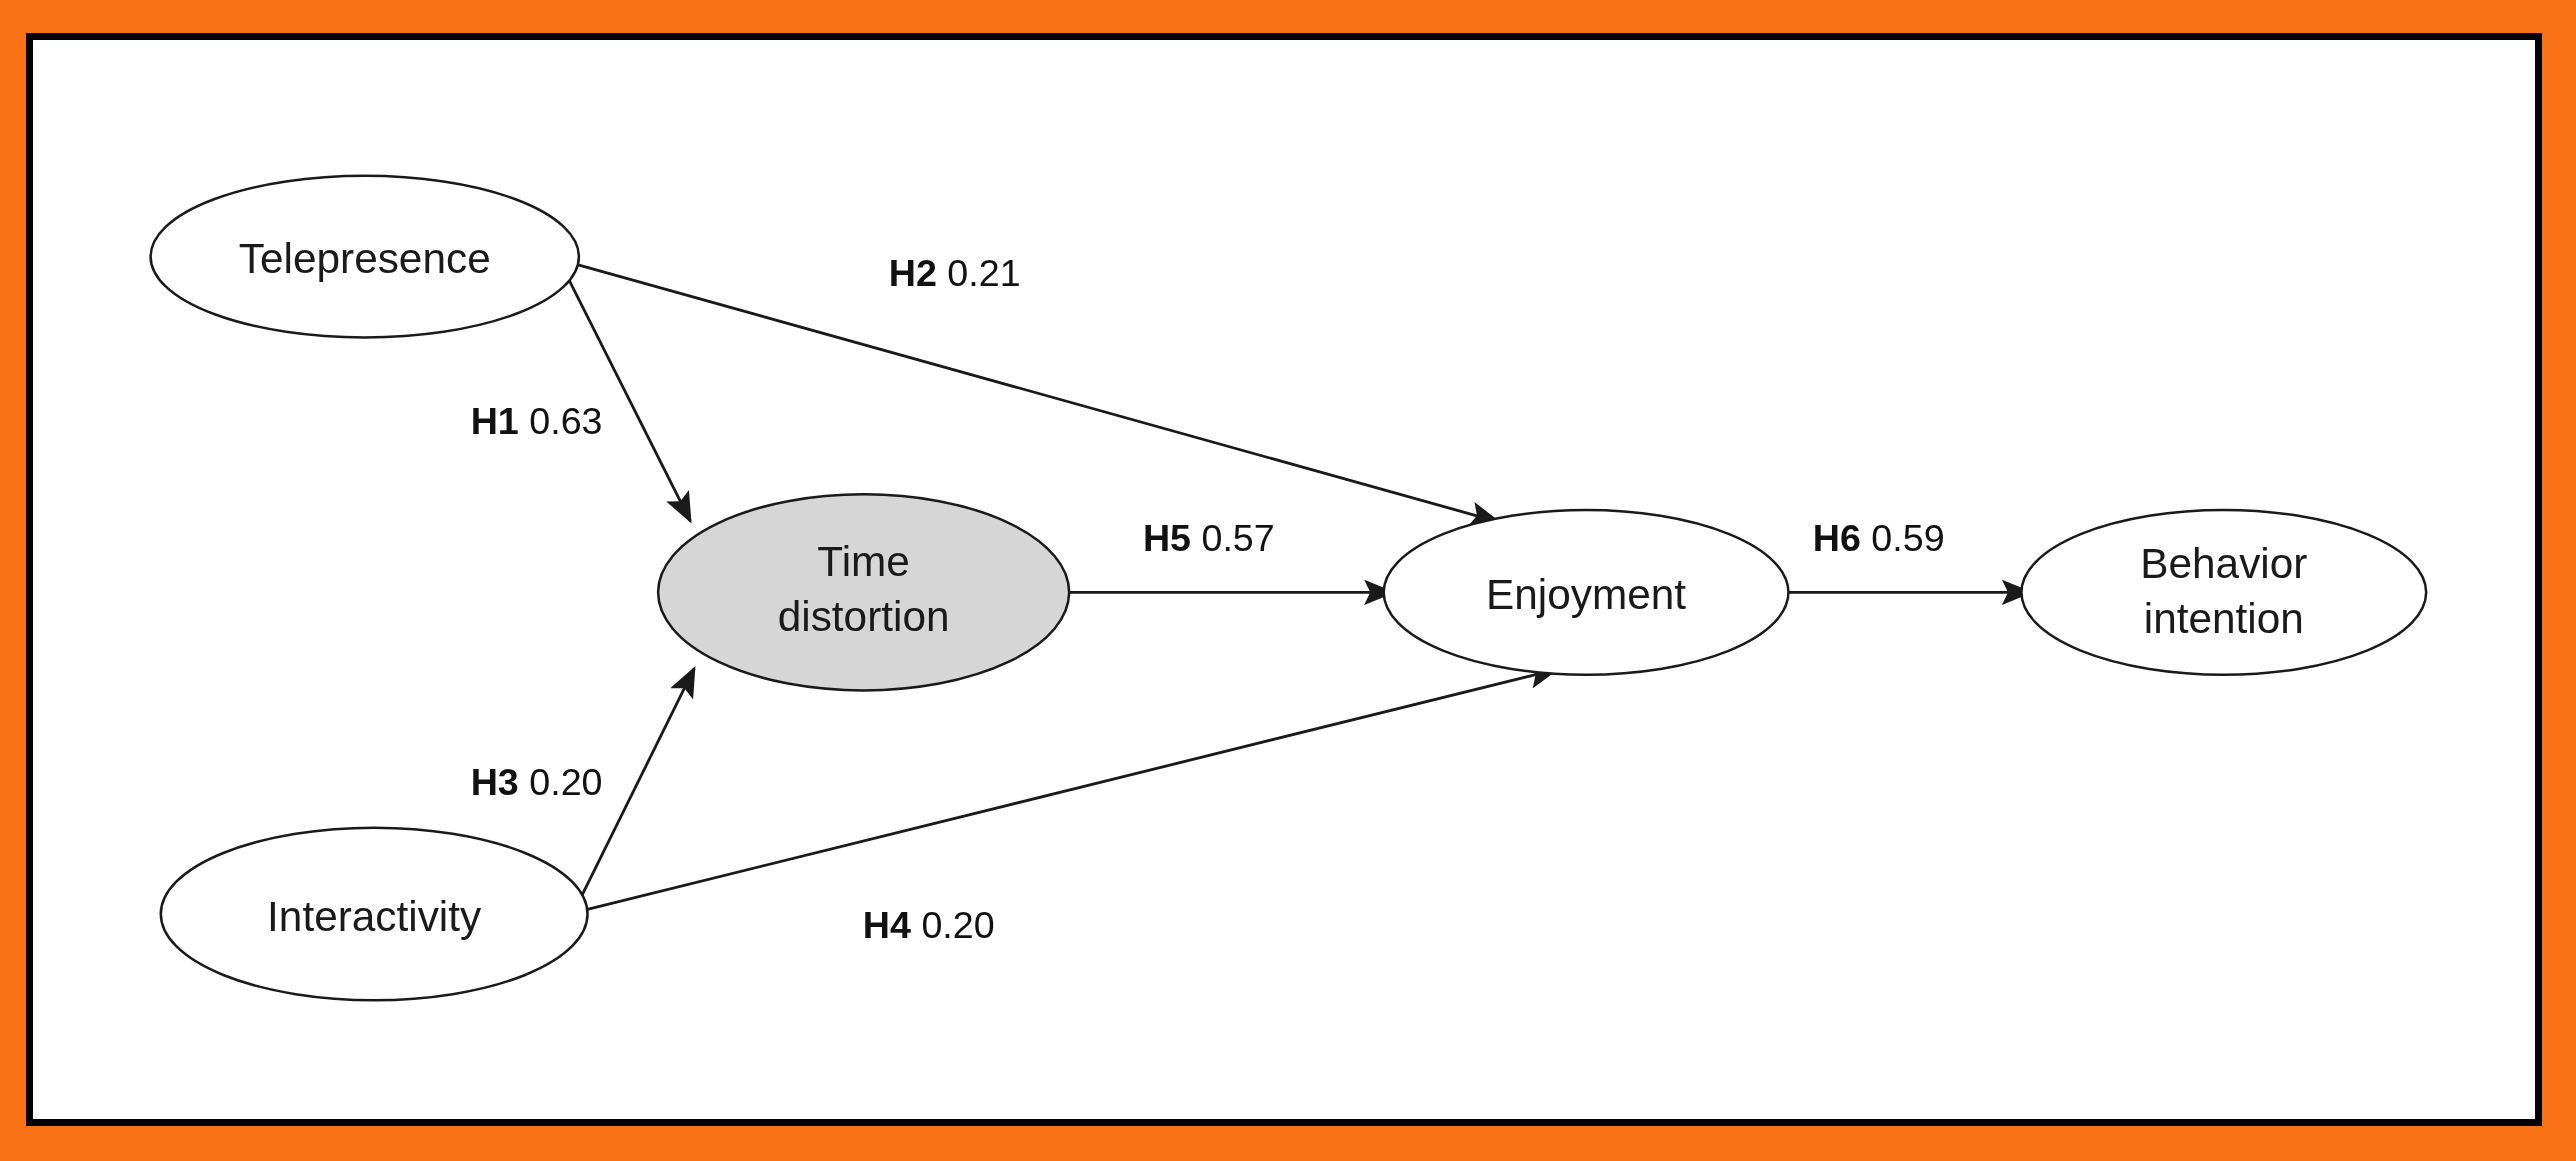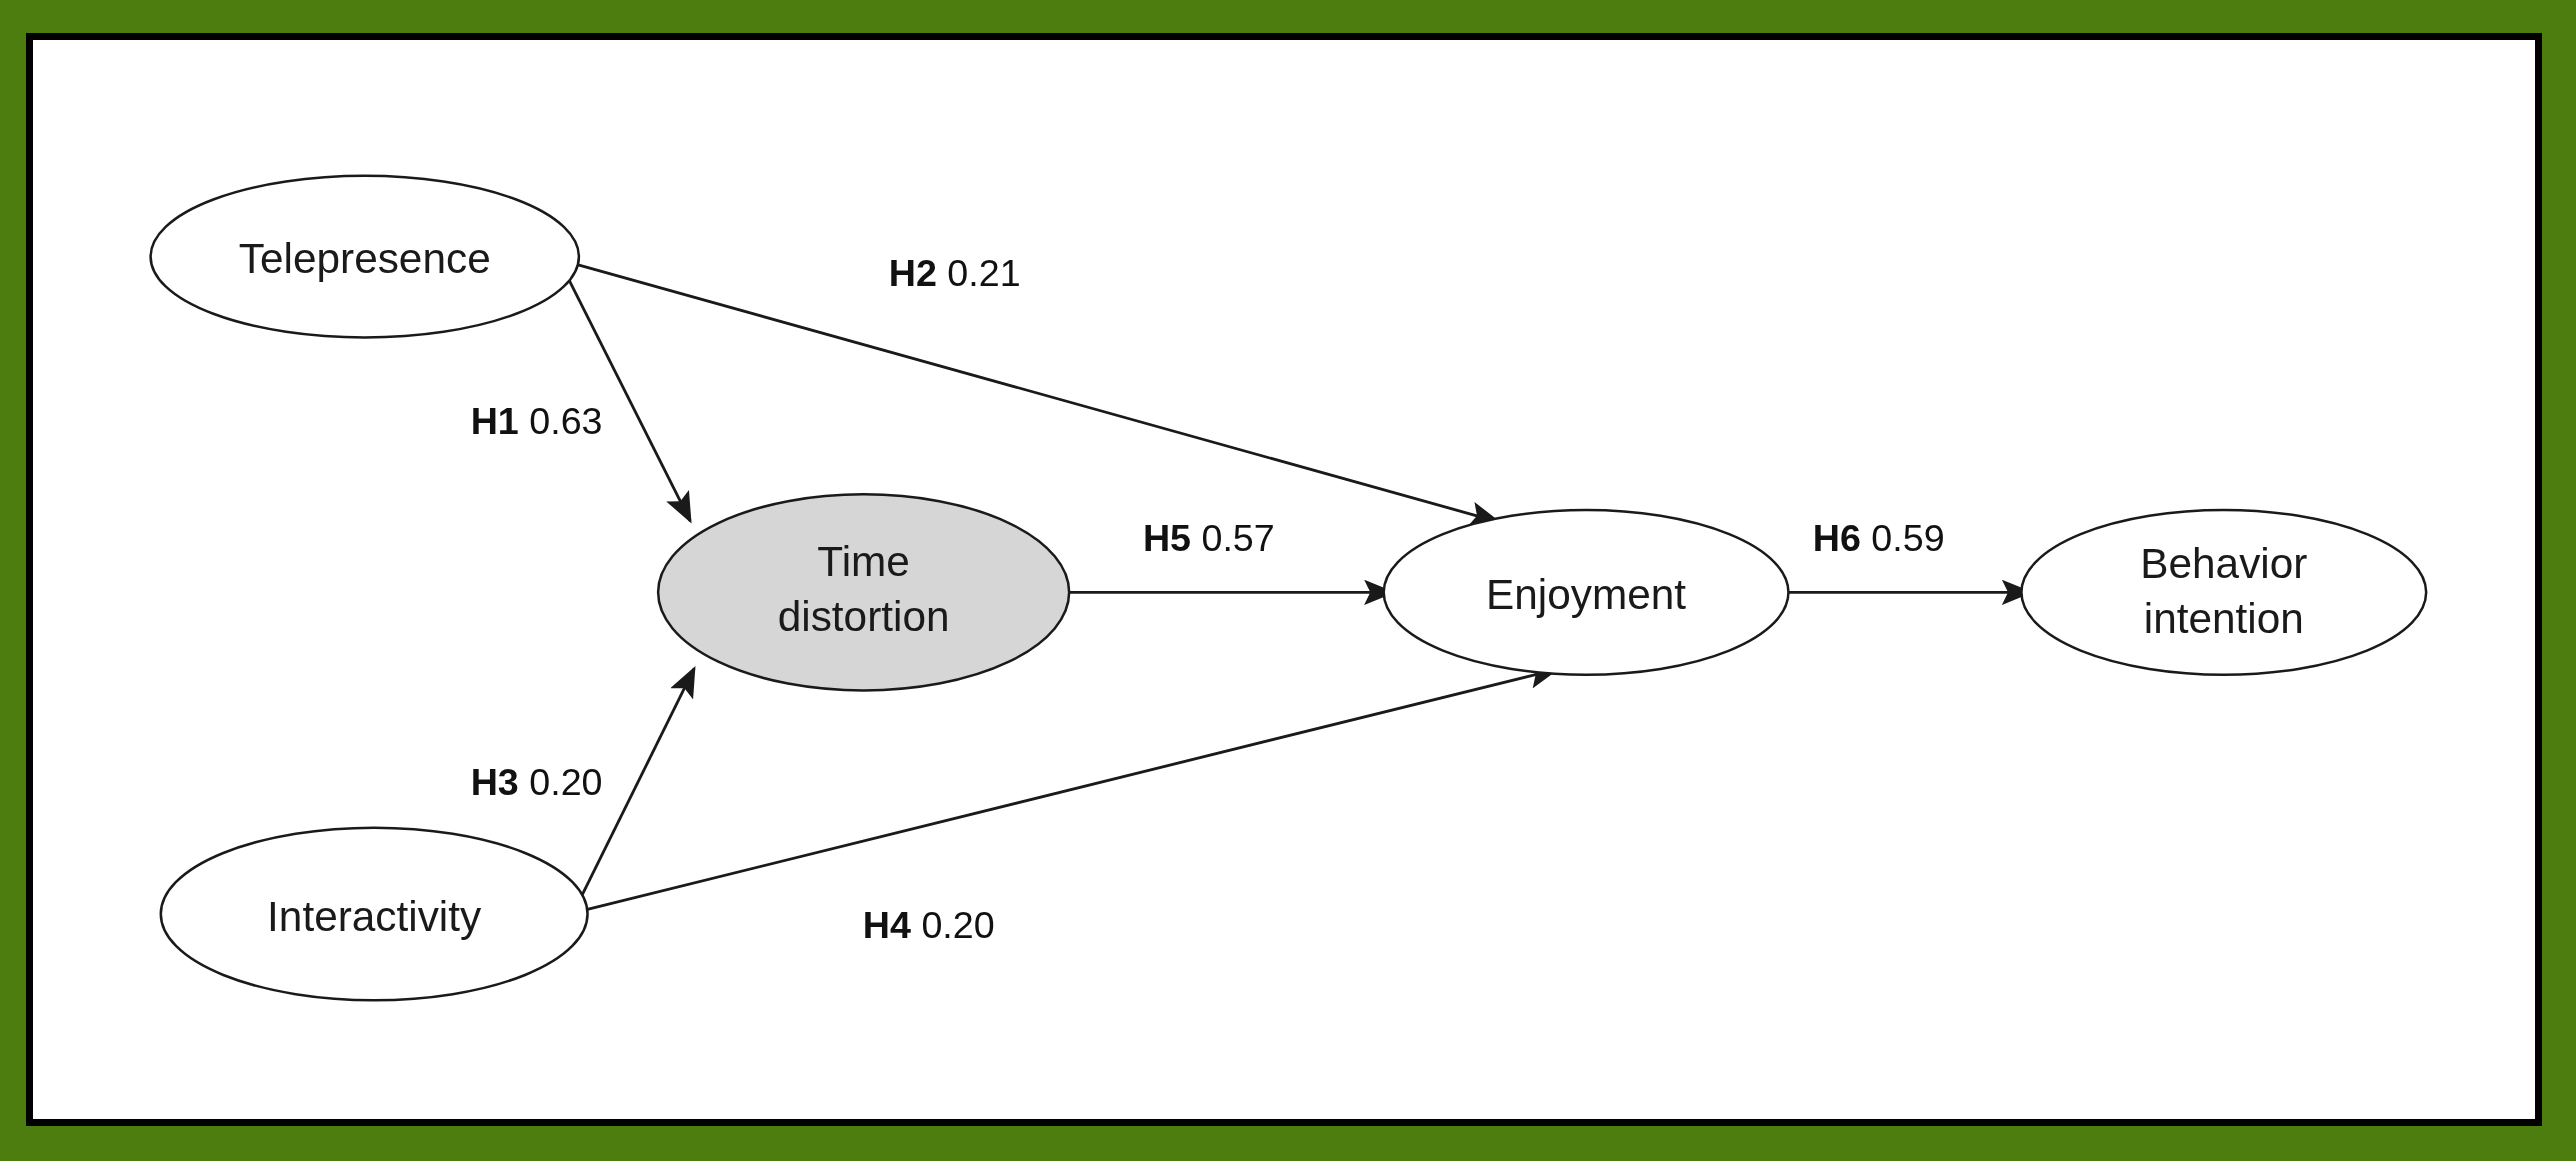--- a/index.html
+++ b/index.html
@@ -8,21 +8,21 @@
     padding: 0;
     background: #ffffff;
   }
   body {
     font-family: "Liberation Sans", sans-serif;
   }
   #canvas {
     position: relative;
     width: 2576px;
     height: 1162px;
-    background: #4d7c0f;
+    background: #f97316;
     overflow: hidden;
   }
   #frame {
     position: absolute;
     left: 26px;
     top: 33px;
     width: 2516px;
     height: 1093px;
     border: 7.8px solid #000000;
     box-sizing: border-box;

